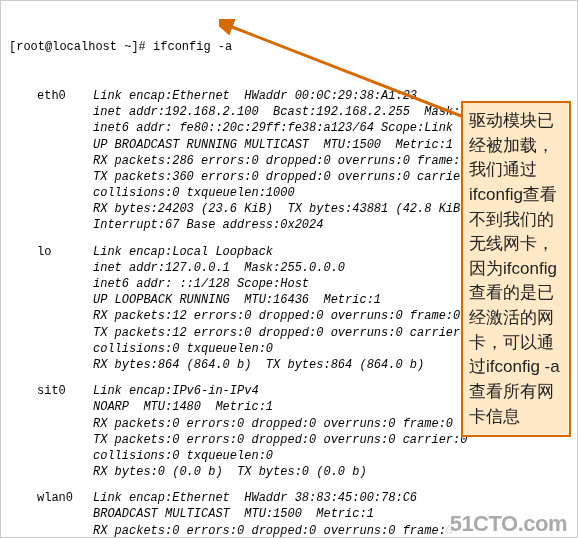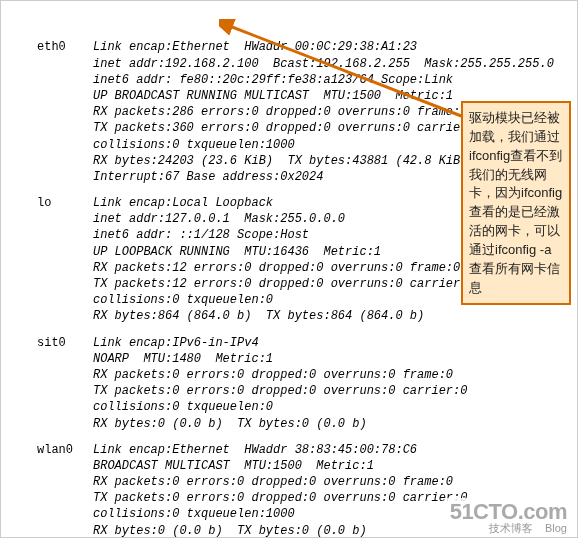--- a/index.html
+++ b/index.html
@@ -26,21 +26,21 @@
   .iface-body { display:inline-block; vertical-align:top;font-style:italic; }
   .callout {
     position: absolute;
     top: 100px;
     right: 6px;
     width: 110px;
     border: 2px solid #d46a00;
     background: #ffe9c7;
     padding: 6px 6px;
     font-family: "SimSun","Microsoft YaHei",sans-serif;
-    font-size: 13px;
+    font-size: 17px;
     line-height: 1.45;
     color: #222;
     box-sizing: border-box;
   }
   .arrow {
     position: absolute;
     top: 18px;
     left: 218px;
     width: 260px;
     height: 110px;
@@ -65,20 +65,21 @@
   }
   .watermark .small {
     font-size: 11px;
     color: #999;
   }
 </style>
 </head>
 <body>
 
 <div class="terminal">
+  <div><span>[root@localhost ~]# </span><span>ifconfig -a</span></div>
   <div id="ifaces"><div class="iface-block"><span class="iface-name">eth0</span><span class="iface-body">Link encap:Ethernet  HWaddr 00:0C:29:38:A1:23
 inet addr:192.168.2.100  Bcast:192.168.2.255  Mask:255.255.255.0
 inet6 addr: fe80::20c:29ff:fe38:a123/64 Scope:Link
 UP BROADCAST RUNNING MULTICAST  MTU:1500  Metric:1
 RX packets:286 errors:0 dropped:0 overruns:0 frame:0
 TX packets:360 errors:0 dropped:0 overruns:0 carrier:0
 collisions:0 txqueuelen:1000
 RX bytes:24203 (23.6 KiB)  TX bytes:43881 (42.8 KiB)
 Interrupt:67 Base address:0x2024</span></div><div class="iface-block"><span class="iface-name">lo</span><span class="iface-body">Link encap:Local Loopback
 inet addr:127.0.0.1  Mask:255.0.0.0
@@ -108,16 +109,13 @@
   </defs>
   <line x1="250" y1="100" x2="8" y2="6" stroke="#d46a00" stroke-width="3" marker-end="url(#ah)"></line>
 </svg>
 
 <div class="callout">
   <span>驱动模块已经被加载，我们通过ifconfig查看不到我们的无线网卡，因为ifconfig查看的是已经激活的网卡，可以通过ifconfig -a 查看所有网卡信息</span>
 </div>
 
 <div class="watermark">
   <div class="big">51CTO.com</div>
-  <div class="small">
-    <span>技术博客</span>&nbsp;&nbsp;&nbsp;&nbsp;<span>Blog</span>
-  </div>
 </div>
 
 </body></html>

